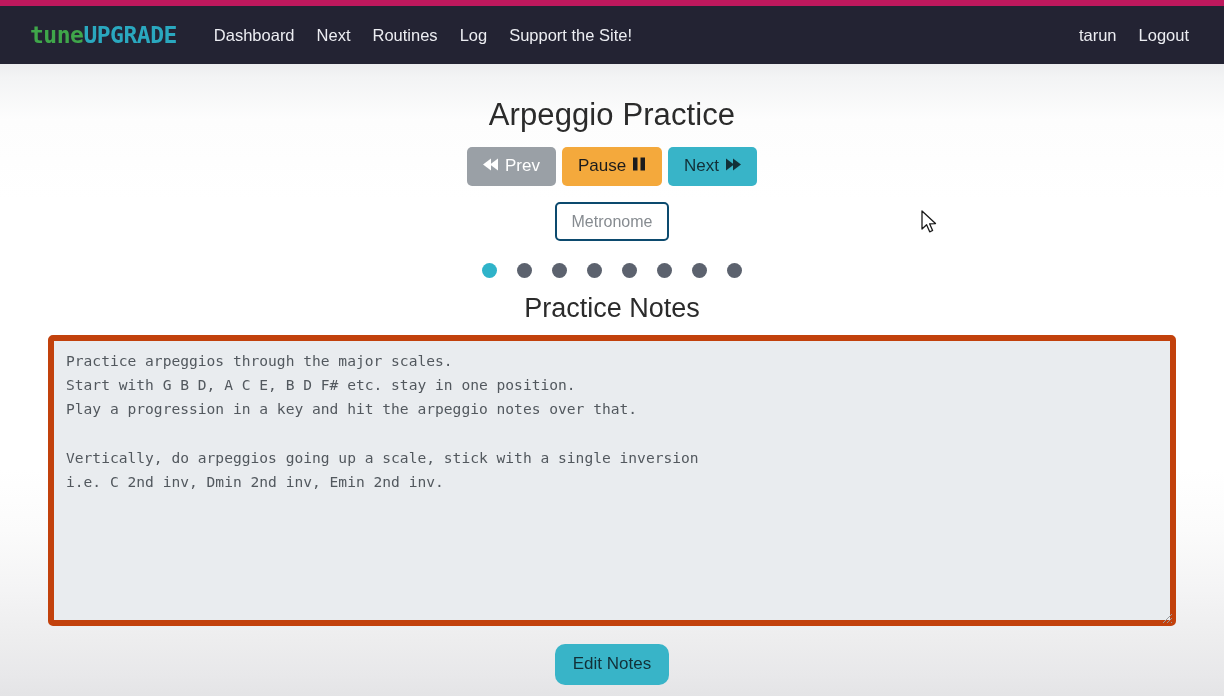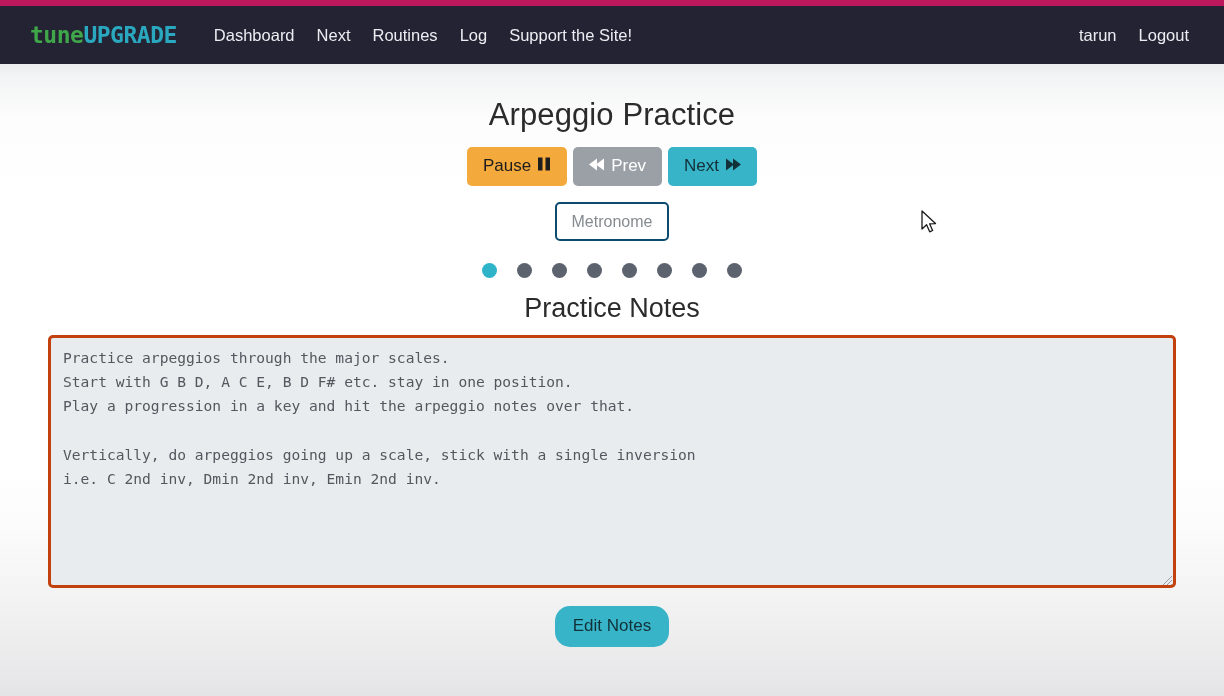--- a/index.html
+++ b/index.html
@@ -118,23 +118,23 @@
     font-size: 27px;
     font-weight: 400;
     color: #2b2b2b;
     margin: 14px 0 0 0;
     line-height: 1.2;
   }
 
   .notes-wrap { padding: 10px 48px 0 48px; }
   .notes-area {
     width: 100%;
-    height: 253px;
+    height: 291px;
     background: #e9ecef;
-    border: 3px solid #c2410c;
+    border: 6px solid #c2410c;
     border-radius: 5px;
     color: #52585e;
     font-family: "DejaVu Sans Mono", monospace;
     font-size: 14.6px;
     line-height: 24.3px;
     padding: 8px 12px;
     resize: none;
     text-align: left;
     overflow: hidden;
     white-space: pre;
@@ -148,21 +148,21 @@
     height: 13px;
     pointer-events: none;
   }
   .notes-holder { position: relative; }
 
   .edit-wrap { margin-top: 18px; }
   .btn-edit {
     background: #38b4c8;
     color: #123038;
     border: none;
-    border-radius: 15px;
+    border-radius: 10px;
     font-size: 17px;
     padding: 9px 18px;
     cursor: pointer;
     font-family: "Liberation Sans", sans-serif;
     line-height: 1.35;
   }
 
   .cursor { position: absolute; left: 921px; top: 138px; z-index: 50; }
 </style>
 </head>
@@ -185,40 +185,40 @@
     <a href="#" class="nav-link">tarun</a>
     <a href="#" class="nav-link">Logout</a>
   </div>
 </div>
 
 <div class="page">
 
   <h1 class="title">Arpeggio Practice</h1>
 
   <div class="btn-row">
+    <button class="btn btn-prev">
+      <span aria-hidden="true">
+        <svg width="16" height="13" viewBox="0 0 16 13">
+            <polygon points="7,6.5 15,0.5 15,12.5" fill="#ffffff"></polygon>
+            <polygon points="0,6.5 8,0.5 8,12.5" fill="#ffffff"></polygon>
+          </svg>
+      </span>
+      <span>Prev</span>
+    </button>
+
     <button class="btn btn-pause">
       <span>Pause</span>
       <span aria-hidden="true">
         <svg width="14" height="14" viewBox="0 0 14 14">
             <rect x="1" y="0.5" width="4.5" height="13" fill="#1c1c1c"></rect>
             <rect x="8.5" y="0.5" width="4.5" height="13" fill="#1c1c1c"></rect>
           </svg>
       </span>
     </button>
 
-    <button class="btn btn-prev">
-      <span aria-hidden="true">
-        <svg width="16" height="13" viewBox="0 0 16 13">
-            <polygon points="7,6.5 15,0.5 15,12.5" fill="#ffffff"></polygon>
-            <polygon points="0,6.5 8,0.5 8,12.5" fill="#ffffff"></polygon>
-          </svg>
-      </span>
-      <span>Prev</span>
-    </button>
-
     <button class="btn btn-next">
       <span>Next</span>
       <span aria-hidden="true">
         <svg width="16" height="13" viewBox="0 0 16 13">
             <polygon points="9,6.5 1,0.5 1,12.5" fill="#123038"></polygon>
             <polygon points="16,6.5 8,0.5 8,12.5" fill="#123038"></polygon>
           </svg>
       </span>
     </button>
   </div>

